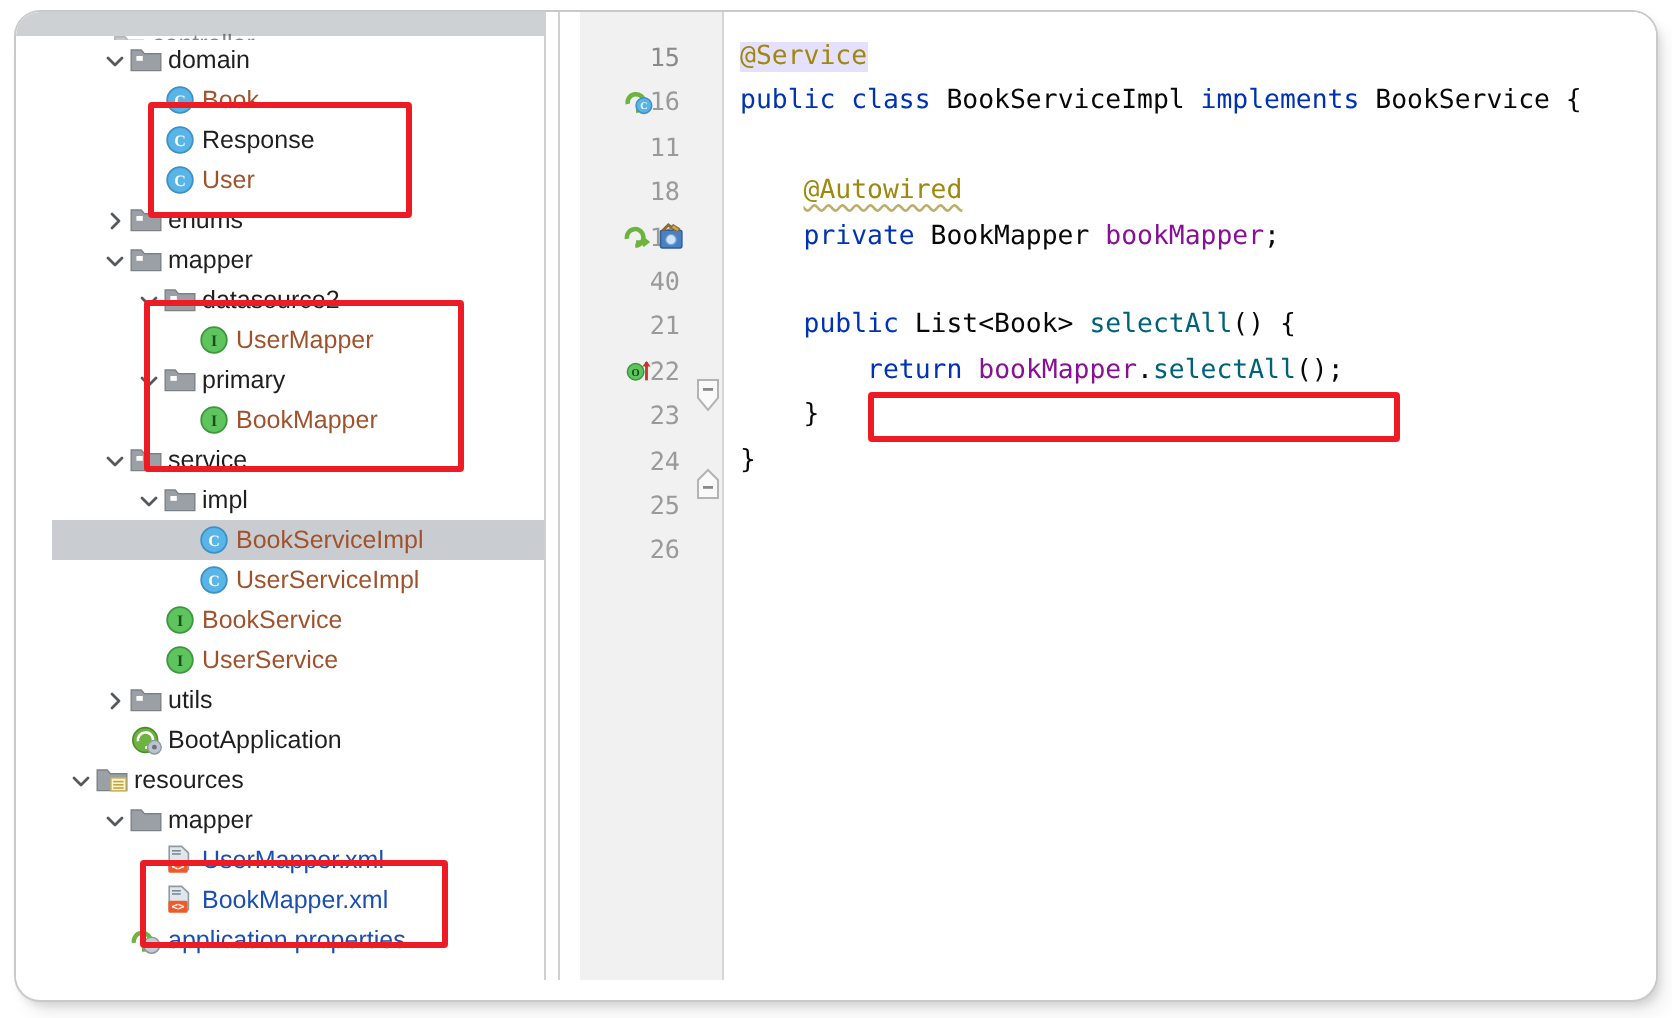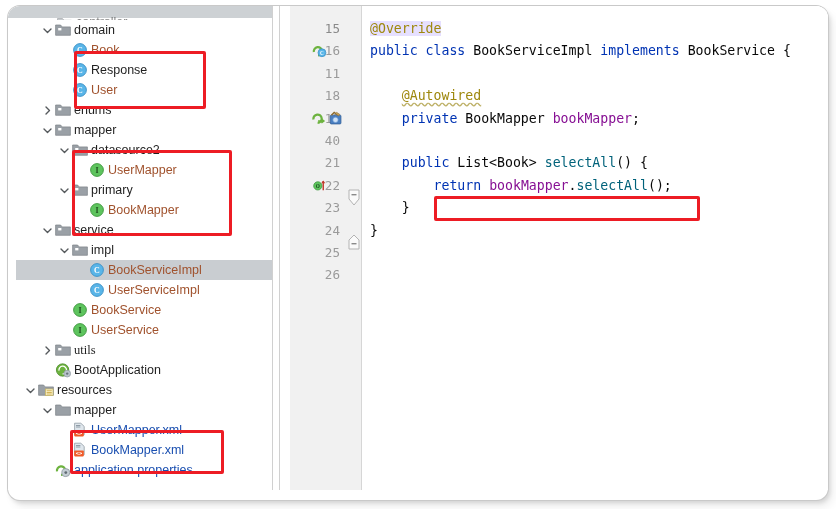--- a/index.html
+++ b/index.html
@@ -40,21 +40,21 @@
     position: absolute; left: 0; top: 0;
     width: 264px; height: 12px;
     background: #cdd1d4;
   }
   #tree-clipped-row {
     position: absolute; left: 0; top: 6px;
     width: 264px; height: 8px;
     overflow: hidden;
   }
   #tree-list {
-    position: absolute; left: 8px; top: 14px;
+    position: absolute; left: 18px; top: 14px;
     width: 264px;
   }
   .row {
     position: relative;
     height: 20px;
     display: flex;
     align-items: center;
     white-space: nowrap;
     font-size: 12.5px;
     color: #1f1f1f;
@@ -359,21 +359,21 @@
           <div class="row" style="padding-left: 42px;">
             <span class="twisty"></span>
             <span class="ic">
               <svg width="16" height="16" viewBox="0 0 16 16">
                 <circle cx="8" cy="8" r="6.4" fill="#5ec45e" stroke="#3d963d" stroke-width="0.9"></circle>
                 <text x="8" y="11.2" text-anchor="middle" font-size="8" font-family="&quot;Liberation Serif&quot;, serif" fill="#1f4d1f" font-weight="bold">I</text>
               </svg>
             </span>
             <span class="lbl orange">UserService</span>
           </div>
-          <div class="row" style="padding-left: 25px; font-family: Liberation Serif, serif;">
+          <div class="row" style="padding-left: 25px;">
             <span class="twisty">
               <svg width="9" height="9" viewBox="0 0 9 9">
                 <path fill="none" stroke="#55595c" stroke-width="1.4" stroke-linecap="round" stroke-linejoin="round" d="M3 1l3.5 3.5L3 8"></path>
               </svg>
             </span>
             <span class="ic">
               <svg width="16" height="16" viewBox="0 0 16 16">
                 <path d="M0.6 3h5l1.6 1.9h8.2v8.4H0.6z" fill="#9aa0a6" stroke="#7d8287" stroke-width="0.7"></path>
                 <rect x="3.2" y="6" width="3.2" height="2.4" fill="#ffffff"></rect>
               </svg>
@@ -519,21 +519,21 @@
         </div>
         <div style="position:absolute;left:2px;top:228px;">
           <svg width="12" height="16" viewBox="0 0 12 16">
             <path d="M6 1l5 5v9H1V6z" fill="#fafafa" stroke="#b3b3b3"></path>
             <rect x="3.5" y="9" width="5" height="1.4" fill="#8a8a8a"></rect>
           </svg>
         </div>
       </div>
       <div id="code-area">
           <div style="padding-top: 12px; padding-left: 8px;">
-            <div class="eline"><span class="annhl">@Override</span></div>
+            <div class="eline"><span class="annhl">@Service</span></div>
             <div class="eline"><span class="kw">public</span> <span class="kw">class</span> BookServiceImpl <span class="kw">implements</span> BookService {</div>
             <div class="eline">&nbsp;</div>
             <div class="eline">    <span class="ann-u">@Autowired</span></div>
             <div class="eline">    <span class="kw">private</span> BookMapper <span class="fld">bookMapper</span>;</div>
             <div class="eline">&nbsp;</div>
             <div class="eline">    <span class="kw">public</span> List&lt;Book&gt; <span class="mth">selectAll</span>() {</div>
             <div class="eline">        <span class="kw">return</span> <span class="fld">bookMapper</span>.<span class="mth">selectAll</span>();</div>
             <div class="eline">    }</div>
             <div class="eline">}</div>
             <div class="eline">&nbsp;</div>

